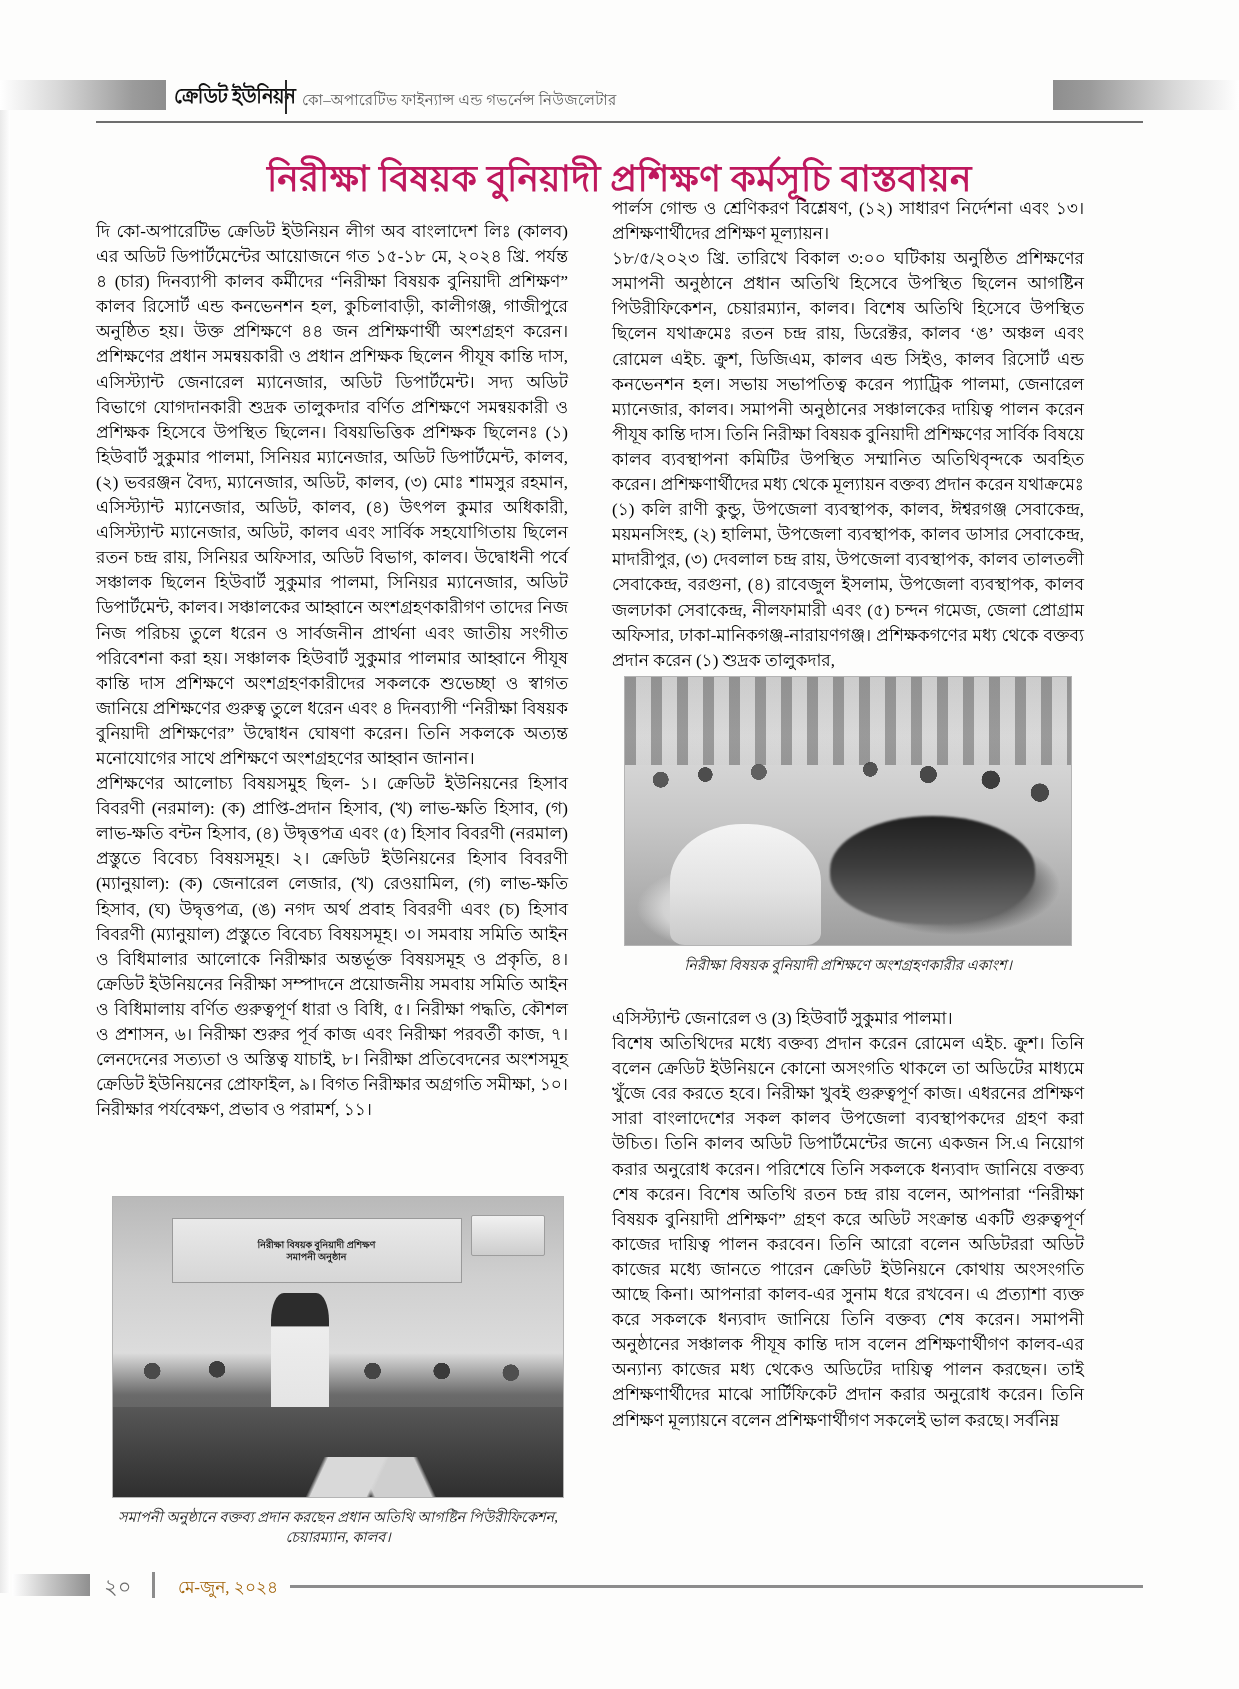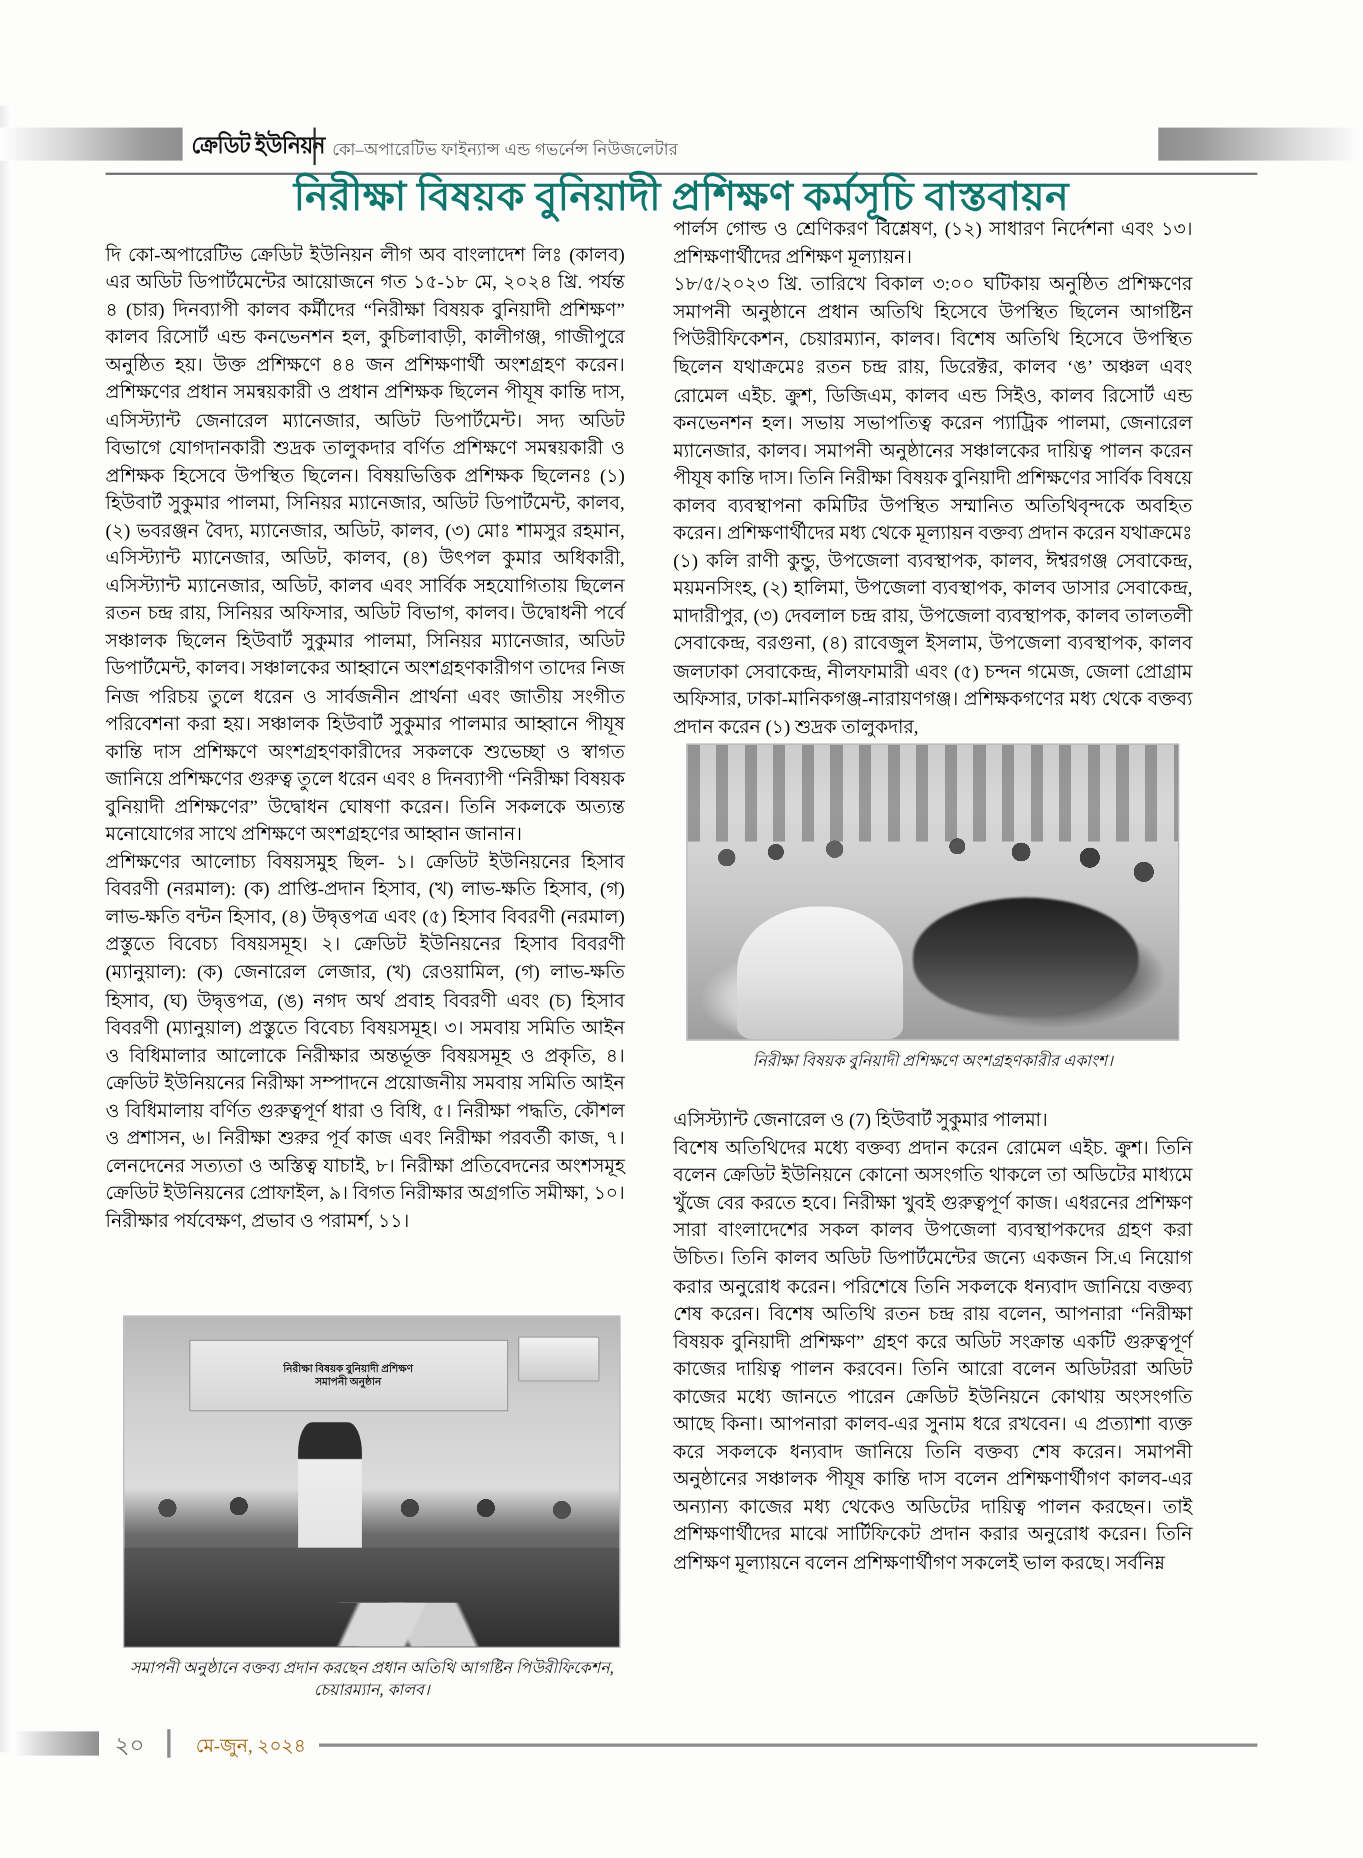--- a/index.html
+++ b/index.html
@@ -21,21 +21,20 @@
     inset: 0;
     background: #fdfdfc;
   }
 
   
   .masthead {
     position: absolute;
     left: 0; right: 0;
     top: 78px;
     height: 44px;
-    margin-top: 36px;
   }
   .mast-rule {
     position: absolute;
     left: 96px;
     right: 96px;
     top: 43px;
     height: 2px;
     background: #6d6d6d;
   }
   .mast-grad-left {
@@ -89,21 +88,21 @@
   
   .headline {
     position: absolute;
     left: 96px;
     right: 96px;
     top: 132px;
     text-align: center;
     font-size: 36px;
     font-weight: bold;
     letter-spacing: 0.4px;
-    color: #0f766e;
+    color: #be185d;
     line-height: 46px;
   }
 
   
   .col {
     position: absolute;
     top: 196px;
     width: 472px;
     font-size: 17.1px;
     line-height: 25.1px;
@@ -381,21 +380,21 @@
     <div class="frame">
       <div class="photo-conf">
         <div class="conf-people"></div>
         <div class="conf-cloth"></div>
       </div>
     </div>
     <div class="caption">নিরীক্ষা বিষয়ক বুনিয়াদী প্রশিক্ষণে অংশগ্রহণকারীর একাংশ।</div>
   </div>
 
   <div class="col right" style="top:1006px;">
-    <p>এসিস্ট্যান্ট জেনারেল ও (7) হিউবার্ট সুকুমার পালমা।</p>
+    <p>এসিস্ট্যান্ট জেনারেল ও (3) হিউবার্ট সুকুমার পালমা।</p>
     <p>বিশেষ অতিথিদের মধ্যে বক্তব্য প্রদান করেন রোমেল এইচ. ক্রুশ। তিনি বলেন ক্রেডিট ইউনিয়নে কোনো অসংগতি থাকলে তা অডিটের মাধ্যমে খুঁজে বের করতে হবে। নিরীক্ষা খুবই গুরুত্বপূর্ণ কাজ। এধরনের প্রশিক্ষণ সারা বাংলাদেশের সকল কালব উপজেলা ব্যবস্থাপকদের গ্রহণ করা উচিত। তিনি কালব অডিট ডিপার্টমেন্টের জন্যে একজন সি.এ নিয়োগ করার অনুরোধ করেন। পরিশেষে তিনি সকলকে ধন্যবাদ জানিয়ে বক্তব্য শেষ করেন। বিশেষ অতিথি রতন চন্দ্র রায় বলেন, আপনারা “নিরীক্ষা বিষয়ক বুনিয়াদী প্রশিক্ষণ” গ্রহণ করে অডিট সংক্রান্ত একটি গুরুত্বপূর্ণ কাজের দায়িত্ব পালন করবেন। তিনি আরো বলেন অডিটররা অডিট কাজের মধ্যে জানতে পারেন ক্রেডিট ইউনিয়নে কোথায় অংসংগতি আছে কিনা। আপনারা কালব-এর সুনাম ধরে রখবেন। এ প্রত্যাশা ব্যক্ত করে সকলকে ধন্যবাদ জানিয়ে তিনি বক্তব্য শেষ করেন। সমাপনী অনুষ্ঠানের সঞ্চালক পীযূষ কান্তি দাস বলেন প্রশিক্ষণার্থীগণ কালব-এর অন্যান্য কাজের মধ্য থেকেও অডিটের দায়িত্ব পালন করছেন। তাই প্রশিক্ষণার্থীদের মাঝে সার্টিফিকেট প্রদান করার অনুরোধ করেন। তিনি প্রশিক্ষণ মূল্যায়নে বলেন প্রশিক্ষণার্থীগণ সকলেই ভাল করছে। সর্বনিম্ন</p>
   </div>
 
   <div class="figure" id="fig-left">
     <div class="frame">
       <div class="photo-dais">
         <div class="dais-wall"></div>
         <div class="dais-ac"></div>
         <div class="dais-banner">
           <span>নিরীক্ষা বিষয়ক বুনিয়াদী প্রশিক্ষণ</span>

